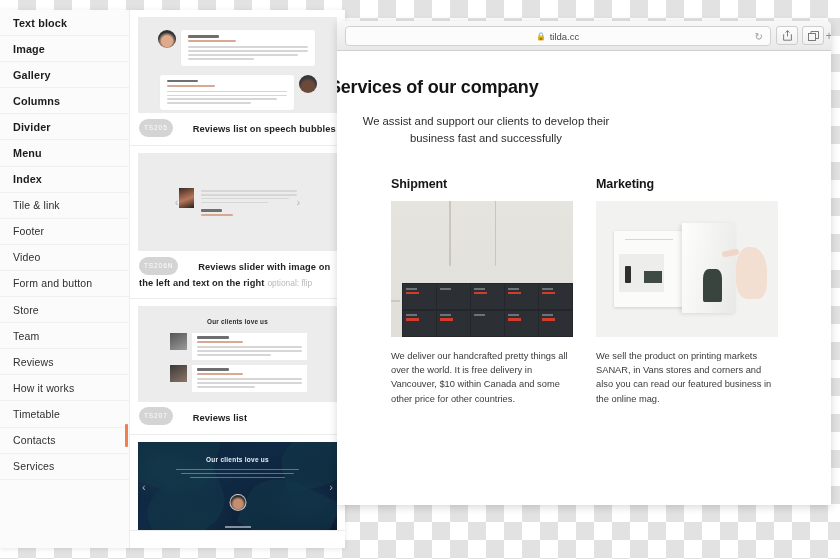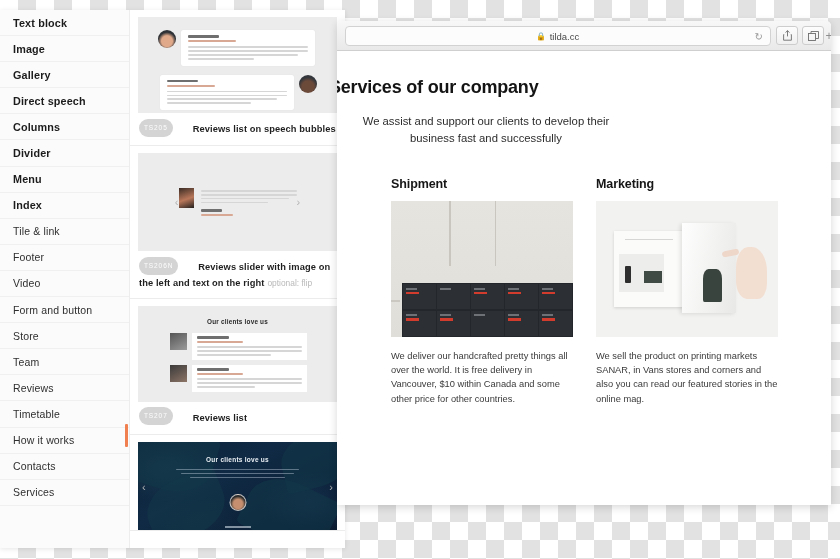--- a/index.html
+++ b/index.html
@@ -248,23 +248,20 @@
     <div class="cat-item strong">
         <span>Text block</span>
       </div>
     <div class="cat-item strong">
         <span>Image</span>
       </div>
     <div class="cat-item strong">
         <span>Gallery</span>
       </div>
     <div class="cat-item strong">
-        <span>Direct speech</span>
-      </div>
-    <div class="cat-item strong">
         <span>Columns</span>
       </div>
     <div class="cat-item strong">
         <span>Divider</span>
       </div>
     <div class="cat-item strong">
         <span>Menu</span>
       </div>
     <div class="cat-item strong">
         <span>Index</span>
@@ -284,24 +281,24 @@
     <div class="cat-item">
         <span>Store</span>
       </div>
     <div class="cat-item">
         <span>Team</span>
       </div>
     <div class="cat-item active-cat">
         <span>Reviews</span>
       </div>
     <div class="cat-item">
+        <span>How it works</span>
+      </div>
+    <div class="cat-item">
         <span>Timetable</span>
-      </div>
-    <div class="cat-item">
-        <span>How it works</span>
       </div>
     <div class="cat-item">
         <span>Contacts</span>
       </div>
     <div class="cat-item">
         <span>Services</span>
       </div>
     <div class="cat-indicator" style="top: 414px; background: rgb(240, 128, 79);"></div>
   </div>
 
@@ -469,18 +466,18 @@
             <div class="obj1"></div>
             <div class="obj2"></div>
           </div>
           <div class="mag-flap">
             <div class="cat"></div>
           </div>
           <div class="hand">
               <div class="finger"></div>
             </div>
         </div>
-        <div class="col-text">We sell the product on printing markets SANAR, in Vans stores and corners and also you can read our featured stories in the online mag.</div>
+        <div class="col-text">We sell the product on printing markets SANAR, in Vans stores and corners and also you can read our featured business in the online mag.</div>
       </div>
 
     </div>
   </div>
 </div>
 
 </body></html>

